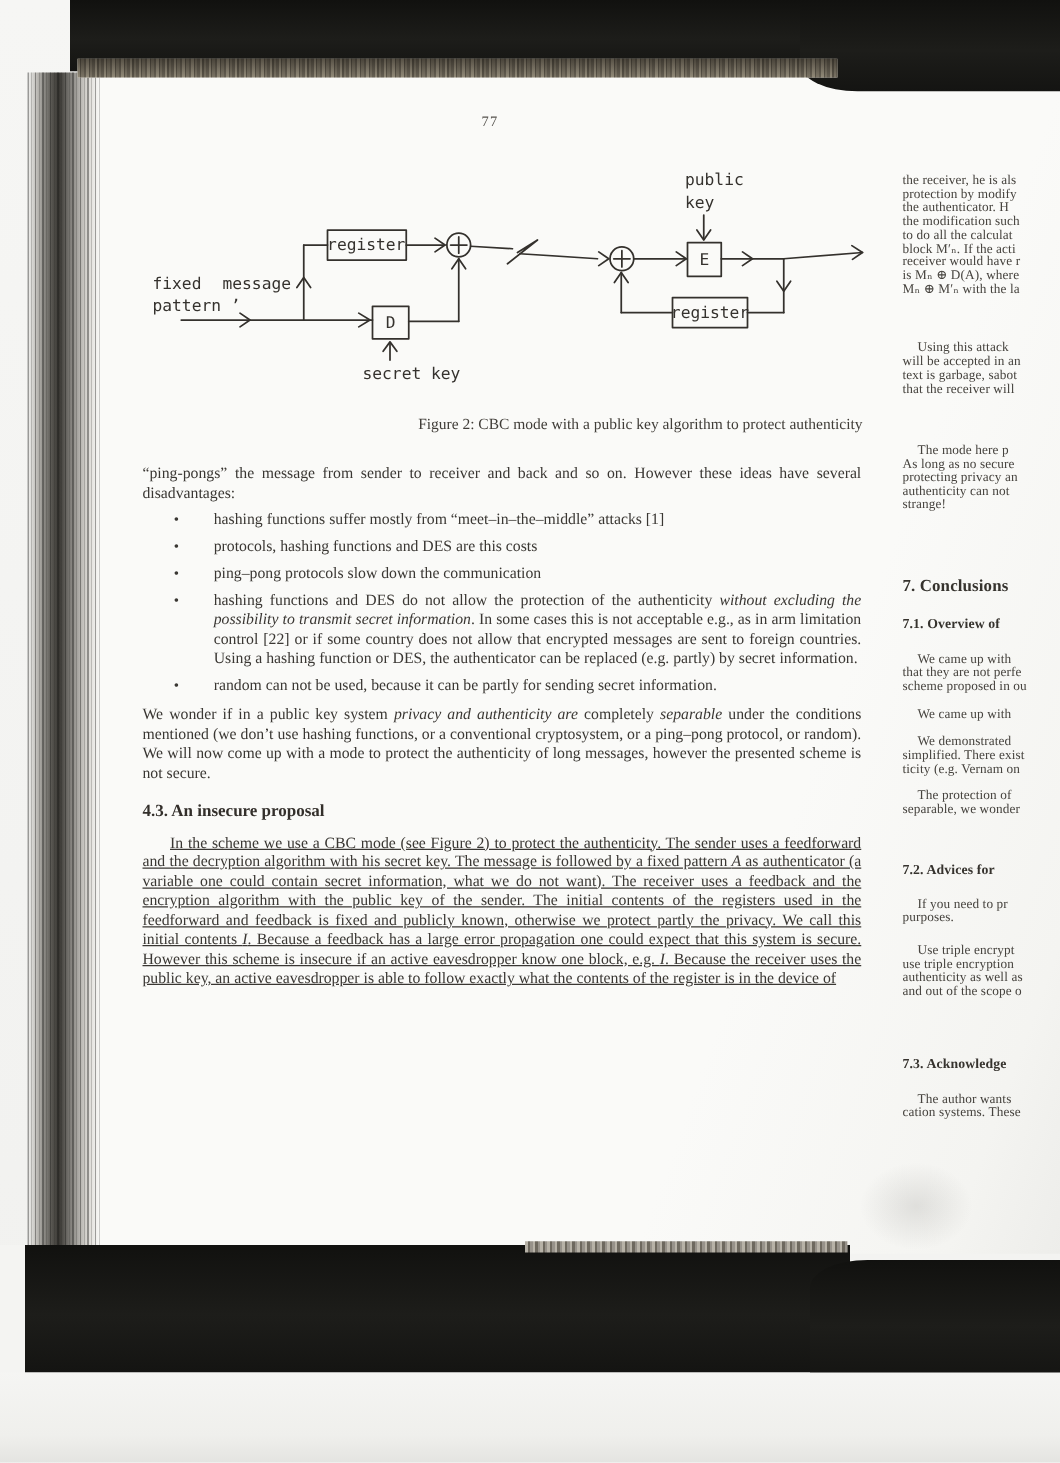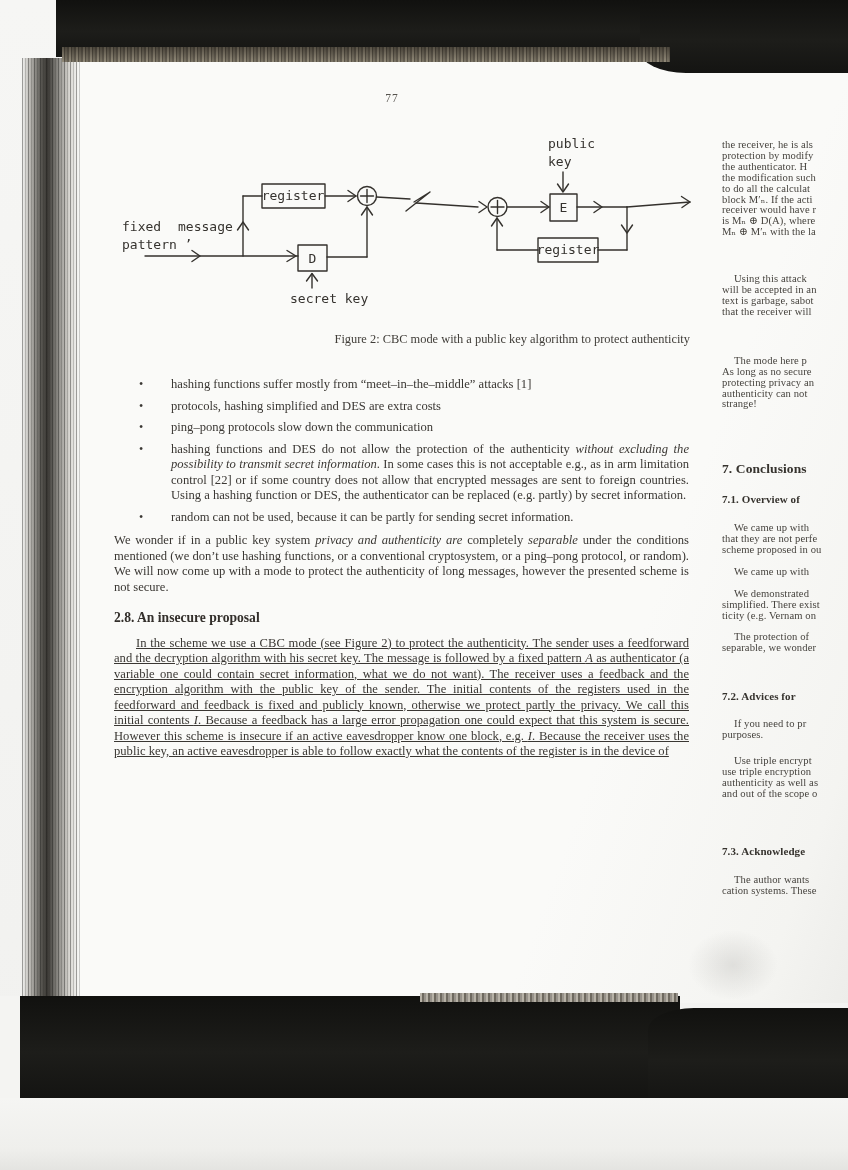--- a/index.html
+++ b/index.html
@@ -139,42 +139,43 @@
     <text x="463" y="139" text-anchor="middle" class="lbl">register</text>
     <line x1="433" y1="135" x2="392" y2="135"></line>
     <line x1="392" y1="135" x2="392" y2="103"></line>
     <path d="M386.5,111 L392,103 L397.5,111"></path>
   </g>
 </svg>
 
 <div class="abs caption">Figure 2: CBC mode with a public key algorithm to protect authenticity</div>
 
 <div class="abs main-col">
+    <div class="m-para"><span>“ping-pongs” the message from sender to receiver and back and so on.  However these ideas have several disadvantages:</span></div>
     <div class="m-bullet">
       <span class="dot">•</span>
       <span class="bullet-body"><span>hashing functions suffer mostly from “meet–in–the–middle” attacks [1]</span></span>
     </div>
     <div class="m-bullet">
       <span class="dot">•</span>
-      <span class="bullet-body"><span>protocols, hashing simplified and DES are extra costs</span></span>
+      <span class="bullet-body"><span>protocols, hashing functions and DES are this costs</span></span>
     </div>
     <div class="m-bullet">
       <span class="dot">•</span>
       <span class="bullet-body"><span>ping–pong protocols slow down the communication</span></span>
     </div>
     <div class="m-bullet">
       <span class="dot">•</span>
       <span class="bullet-body"><span>hashing functions and DES do not allow the protection of the authenticity </span><span class="it">without excluding the possibility to transmit secret information</span><span>.  In some cases this is not acceptable e.g., as in arm limitation control [22] or if some country does not allow that encrypted messages are sent to foreign countries.  Using a hashing function or DES, the authenticator can be replaced (e.g. partly) by secret information.</span></span>
     </div>
     <div class="m-bullet">
       <span class="dot">•</span>
       <span class="bullet-body"><span>random can not be used, because it can be partly for sending secret information.</span></span>
     </div>
     <div class="m-para mt"><span>We wonder if in a public key system </span><span class="it">privacy and authenticity are</span><span> completely </span><span class="it">separable</span><span> under the conditions mentioned (we don’t use hashing functions, or a conventional cryptosystem, or a ping–pong protocol, or random).  We will now come up with a mode to protect the authenticity of long messages, however the presented scheme is not secure.</span></div>
-    <div class="m-heading"><span>2.8.  An insecure proposal</span></div>
+    <div class="m-heading"><span>4.3.  An insecure proposal</span></div>
     <div class="m-para indent"><span>In the scheme we use a CBC mode (see Figure 2) to protect the authenticity.  The sender uses a feedforward and the decryption algorithm with his secret key.  The message is followed by a fixed pattern </span><span class="it">A</span><span> as authenticator (a variable one could contain secret information, what we do not want).  The receiver uses a feedback and the encryption algorithm with the public key of the sender.  The initial contents of the registers used in the feedforward and feedback is fixed and publicly known, otherwise we protect partly the privacy.  We call this initial contents </span><span class="it">I</span><span>.  Because a feedback has a large error propagation one could expect that this system is secure.  However this scheme is insecure if an active eavesdropper know one block, e.g. </span><span class="it">I</span><span>.  Because the receiver uses the public key, an active eavesdropper is able to follow exactly what the contents of the register is in the device of</span></div>
   </div>
 
 <div class="abs right-col">
     <div class="r-line">the receiver, he is als</div>
     <div class="r-line">protection by modify</div>
     <div class="r-line">the authenticator.  H</div>
     <div class="r-line">the modification such</div>
     <div class="r-line">to do all the calculat</div>
     <div class="r-line">block M′ₙ.  If the acti</div>

